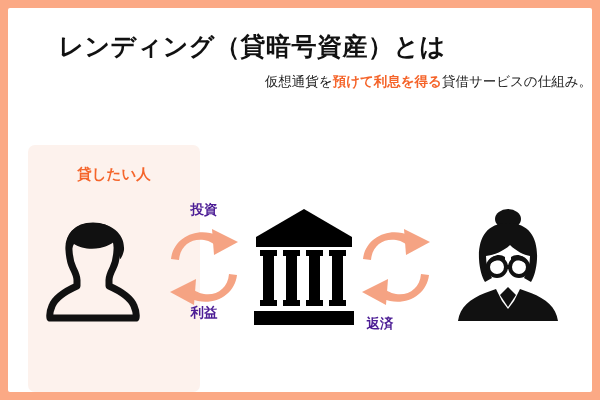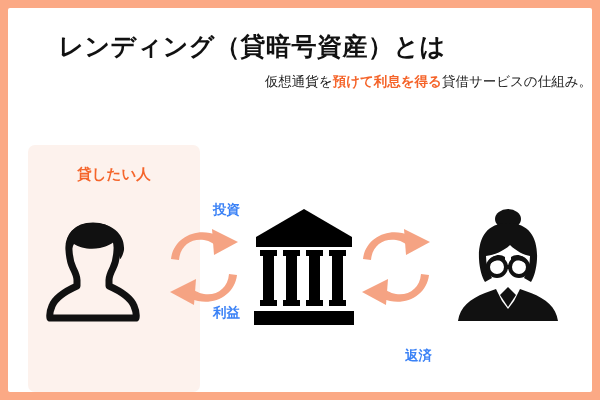--- a/index.html
+++ b/index.html
@@ -75,30 +75,30 @@
   .bank          { left:226px; top:80px;  width:100px; height:120px; }
   .person-right  { left:424px; top:82px;  width:112px; height:116px; }
 
   .arrows { position:absolute; top:96px; width:72px; height:88px; }
   .arrows-left  { left:140px; }
   .arrows-right { left:332px; }
 
   .arrow-label {
     position:absolute;
     width:72px;
-    text-align:right;
+    text-align:center;
     font-size:13.5px;
     font-weight:bold;
-    color:#3b82f6;
+    color:#4c1d95;
     white-space:nowrap;
   }
   .lbl-invest  { left:140px; top:74px; }
   .lbl-profit  { left:140px; top:177px; }
   .lbl-loan    { left:332px; top:74px; }
-  .lbl-repay   { left:332px; top:188px;margin-top:32px; }
+  .lbl-repay   { left:316px; top:188px; }
 </style>
 </head>
 <body>
 
 <div class="frame">
 
   <div class="title">レンディング（貸暗号資産）とは</div>
 
   <div class="desc">
     <span><span>仮想通貨を</span><span class="hl">預けて利息を得る</span><span>貸借サービスの仕組み。</span></span><br>

